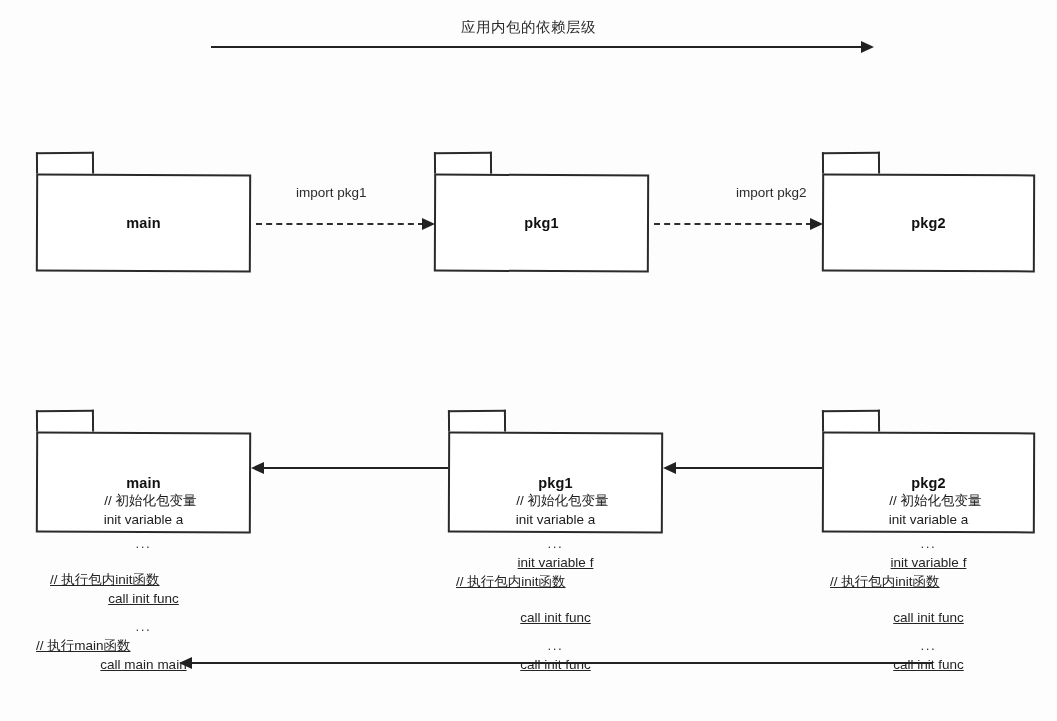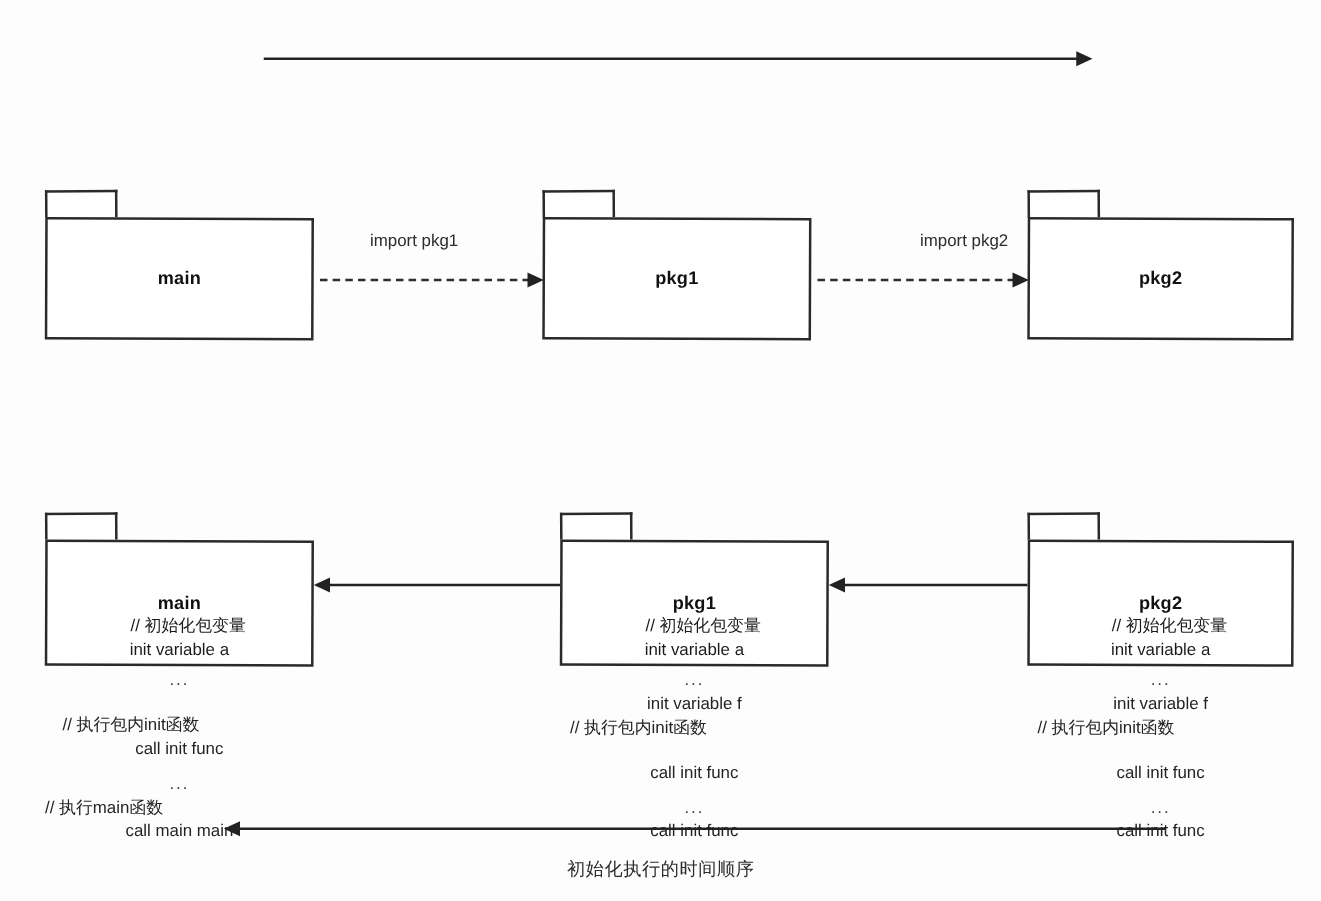--- a/index.html
+++ b/index.html
@@ -85,21 +85,21 @@
   .codecol {
     position: absolute;
     display: flex;
     flex-direction: column;
     align-items: center;
     font-size: 13.5px;
     line-height: 19px;
     color: #242424;
     white-space: nowrap;
   }
-  .codecol .line { display: block; }
+  .codecol .line { display: block; text-decoration: underline; }
   .codecol .cmt  { align-self: flex-start; }
   .dots {
     font-size: 13.5px;
     letter-spacing: 1.5px;
     color: #3a3a3a;
     line-height: 19px;
   }
   .gap-s { height: 9px; }
   .gap-m { height: 17px; }
 
@@ -135,20 +135,21 @@
     font-size: 13.5px;
     color: #2b2b2b;
     white-space: nowrap;
   }
 </style>
 </head>
 <body>
 
 <div id="canvas">
 
+  <div class="caption" id="title-top">应用内包的依赖层级</div>
 
   <div class="arrow-line" style="left:211px; top:46px; width:652px;"></div>
   <div class="arrow-head right" style="left:861px; top:41px;"></div>
 
   <div class="folder simple" style="left:36px; top:152px; width:215px; height:120px;">
     <div class="tab"></div>
     <div class="body"></div>
     <div class="content">
       <span class="pkg-name">main</span>
     </div>
@@ -243,15 +244,14 @@
     <div class="gap-m"></div>
     <span class="line">call init func</span>
     <div class="gap-s"></div>
     <span class="dots">...</span>
     <span class="line">call init func</span>
   </div>
 
   <div class="arrow-line" style="left:190px; top:662px; width:742px;"></div>
   <div class="arrow-head left" style="left:179px; top:657px;"></div>
 
-  <div class="caption" id="title-bottom">初始化执行的时间顺序</div>
 
 </div>
 
 </body></html>

